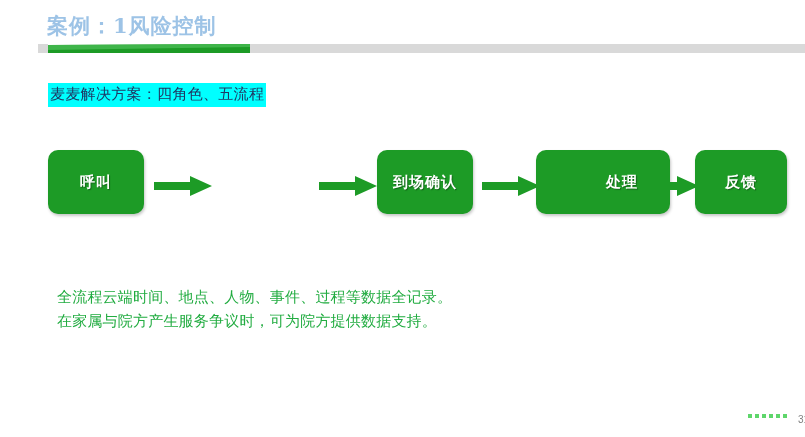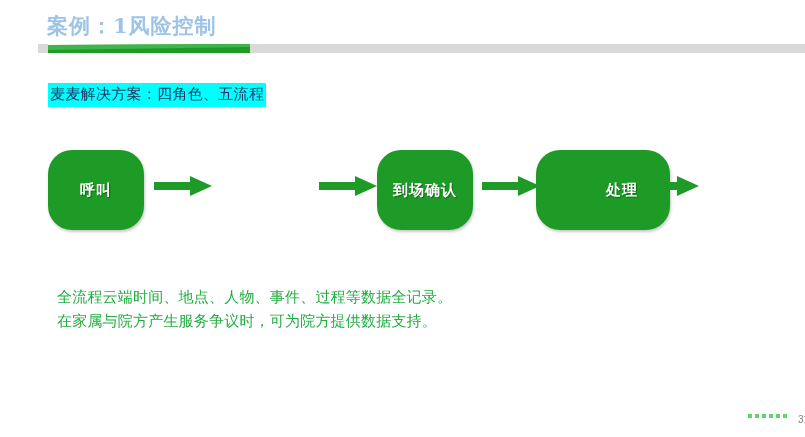--- a/index.html
+++ b/index.html
@@ -69,23 +69,23 @@
   #flow {
     position: absolute;
     left: 0;
     top: 150px;
     width: 805px;
     height: 72px;
   }
   .flow-box {
     position: absolute;
     top: 0;
-    height: 80px;
+    height: 64px;
     background: #1D9B26;
-    border-radius: 24px;
+    border-radius: 10px;
     box-shadow: 1px 2px 3px rgba(0,0,0,0.22);
     display: flex;
     align-items: center;
     justify-content: center;
   }
   .flow-box .label {
     color: #ffffff;
     font-size: 15px;
     font-weight: bold;
     letter-spacing: 1px;
@@ -179,20 +179,23 @@
     </svg>
 
     <div class="flow-box" style="left:524px; width:96px;padding-left:38px;">
       <span class="label">处理</span>
     </div>
 
     <svg class="flow-arrow" style="left:629px; width:58px;" viewBox="0 0 58 20" preserveAspectRatio="none">
       <polygon points="0,6 36,6 36,0 58,10 36,20 36,14 0,14" fill="#1D9B26"></polygon>
     </svg>
 
+    <div class="flow-box" style="left:683px; width:92px;">
+      <span class="label">反馈</span>
+    </div>
 
   </div>
 
   <div id="body-lines">
     <div class="line">全流程云端时间、地点、人物、事件、过程等数据全记录。</div>
     <div class="line">在家属与院方产生服务争议时，可为院方提供数据支持。</div>
   </div>
 
   <div id="footer-dots">
     <span class="dot"></span>

